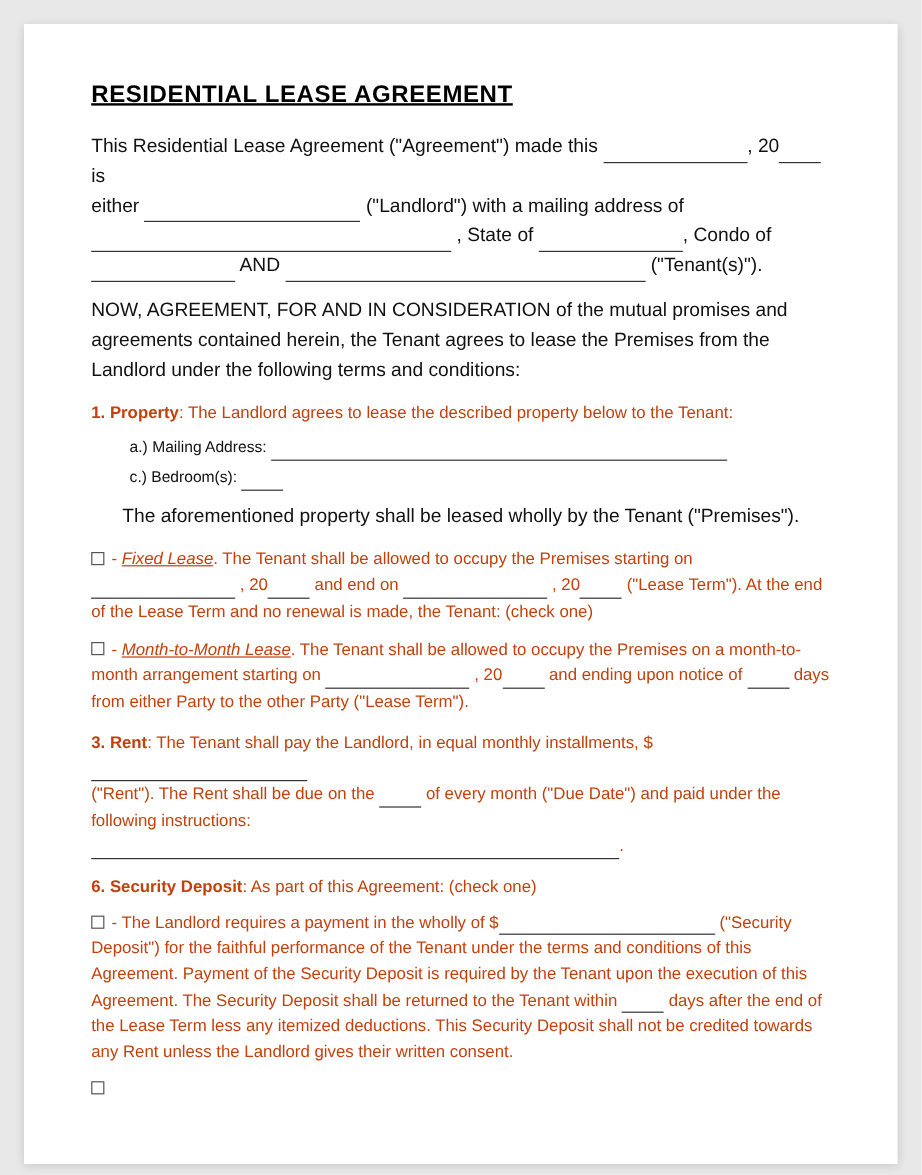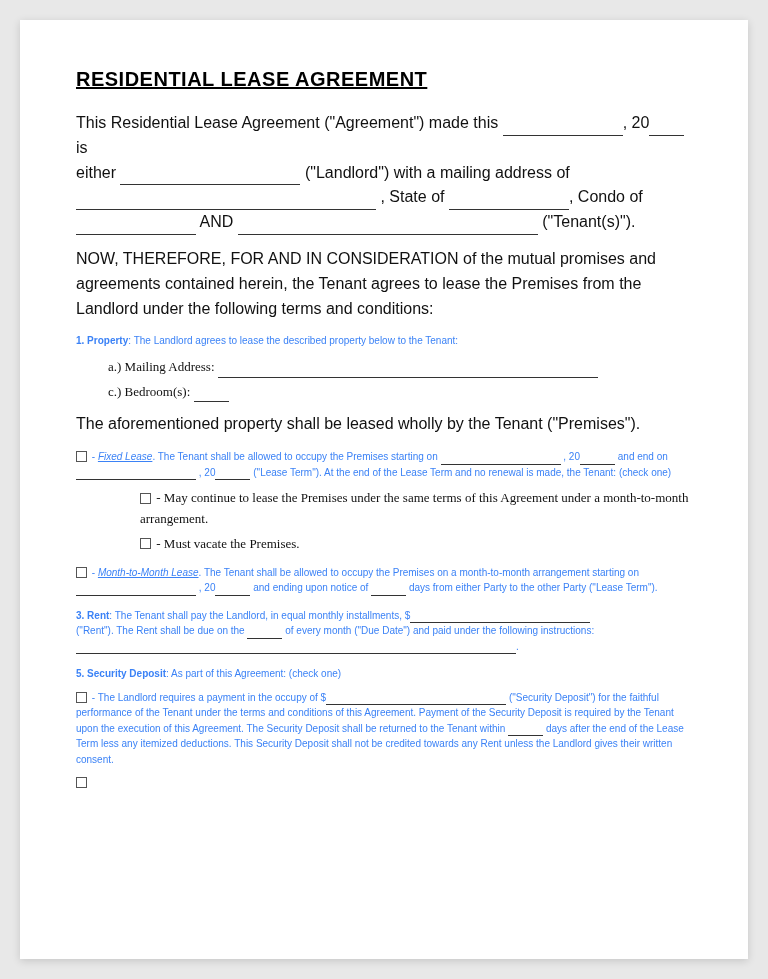--- a/index.html
+++ b/index.html
@@ -38,40 +38,39 @@
       display: inline-block;
       border-bottom: 1px solid #333;
       min-width: 40px;
       vertical-align: bottom;
       height: 14px;
     }
     .underline-field-sm { min-width: 35px; }
     .underline-field-md { min-width: 120px; }
     .underline-field-lg { min-width: 180px; }
     .section-heading {
-      font-size: 10px;
+      font-size: 14px;
       line-height: 1.55;
       margin-bottom: 8px;
-      color: #3b82f6;
+      color: #c2410c;
     }
     .section-heading strong {
       font-weight: bold;
     }
     .indent {
       padding-left: 32px;
     }
     .indent2 {
       padding-left: 64px;
     }
     .sub-item {
       font-size: 13px;
       line-height: 1.6;
       color: #111;
       margin-bottom: 4px;
-      font-family: Liberation Serif, serif;
     }
     .checkbox-inline {
       display: inline-block;
       width: 11px;
       height: 11px;
       border: 1px solid #555;
       vertical-align: middle;
       margin-right: 2px;
       background: #fff;
       position: relative;
@@ -101,62 +100,52 @@
       <span class="underline-field underline-field-md"></span><span>, Condo of</span><br>
       <span class="underline-field underline-field-md"></span>
       <span>AND</span>
       <span class="underline-field" style="min-width:300px;"></span>
       <span>("Tenant(s)").</span>
     </p>
   </div>
 
 
   <div class="block-section">
-    <p>NOW, THEREFORE, FOR AND IN CONSIDERATION of the mutual promises and agreements contained herein, the Tenant agrees to lease the Premises from the Landlord under the following terms and conditions:</p>
+    <p>NOW, AGREEMENT, FOR AND IN CONSIDERATION of the mutual promises and agreements contained herein, the Tenant agrees to lease the Premises from the Landlord under the following terms and conditions:</p>
   </div>
 
   <div class="block-section">
     <p class="section-heading">
       <strong>1. Property</strong><span>: The Landlord agrees to lease the described property below to the Tenant:</span>
     </p>
     <div class="indent">
       <div class="sub-item">
         <span>a.)  Mailing Address:</span>
         <span class="underline-field" style="min-width:380px;"></span>
       </div>
       <div class="sub-item">
         <span>c.)  Bedroom(s):</span>
         <span class="underline-field underline-field-sm"></span>
       </div>
     </div>
-    <p style="margin-top:10px;">The aforementioned property shall be leased wholly by the Tenant ("Premises").</p>
+    <p style="margin-top:10px;text-align:center;">The aforementioned property shall be leased wholly by the Tenant ("Premises").</p>
   </div>
 
   <div class="block-section">
 
     <p class="section-heading">
       <span class="checkbox-inline"></span>
       <span> - </span><em><u>Fixed Lease</u></em><span>. The Tenant shall be allowed to occupy the Premises starting on</span>
       <span class="underline-field underline-field-md"></span>
       <span>, 20</span><span class="underline-field underline-field-sm"></span>
       <span>and end on</span>
       <span class="underline-field underline-field-md"></span>
       <span>, 20</span><span class="underline-field underline-field-sm"></span>
       <span>("Lease Term"). At the end of the Lease Term and no renewal is made, the Tenant: (check one)</span>
     </p>
-    <div class="indent2">
-      <div class="sub-item">
-        <span class="checkbox-inline"></span>
-        <span>- May continue to lease the Premises under the same terms of this Agreement under a month-to-month arrangement.</span>
-      </div>
-      <div class="sub-item">
-        <span class="checkbox-inline"></span>
-        <span>- Must vacate the Premises.</span>
-      </div>
-    </div>
 
     <p class="section-heading" style="margin-top:10px;">
       <span class="checkbox-inline"></span>
       <span> - </span><em><u>Month-to-Month Lease</u></em><span>. The Tenant shall be allowed to occupy the Premises on a month-to-month arrangement starting on</span>
       <span class="underline-field underline-field-md"></span>
       <span>, 20</span><span class="underline-field underline-field-sm"></span>
       <span>and ending upon notice of</span>
       <span class="underline-field underline-field-sm"></span>
       <span>days from either Party to the other Party ("Lease Term").</span>
     </p>
@@ -167,25 +156,25 @@
       <strong>3. Rent</strong><span>: The Tenant shall pay the Landlord, in equal monthly installments, $</span><span class="underline-field underline-field-lg"></span><br>
       <span>("Rent"). The Rent shall be due on the</span>
       <span class="underline-field underline-field-sm"></span>
       <span>of every month ("Due Date") and paid under the following instructions:</span><br>
       <span class="underline-field" style="min-width:440px;"></span>.
     </p>
   </div>
 
   <div class="block-section">
     <p class="section-heading">
-      <strong>5. Security Deposit</strong><span>: As part of this Agreement: (check one)</span>
+      <strong>6. Security Deposit</strong><span>: As part of this Agreement: (check one)</span>
     </p>
     <p class="section-heading">
       <span class="checkbox-inline"></span>
-      <span>- The Landlord requires a payment in the occupy of $</span><span class="underline-field underline-field-lg"></span>
+      <span>- The Landlord requires a payment in the wholly of $</span><span class="underline-field underline-field-lg"></span>
       <span>("Security Deposit") for the faithful performance of the Tenant under the terms and conditions of this Agreement. Payment of the Security Deposit is required by the Tenant upon the execution of this Agreement. The Security Deposit shall be returned to the Tenant within</span>
       <span class="underline-field underline-field-sm"></span>
       <span>days after the end of the Lease Term less any itemized deductions. This Security Deposit shall not be credited towards any Rent unless the Landlord gives their written consent.</span>
     </p>
     <p class="section-heading" style="margin-top:8px;">
       <span class="checkbox-inline"></span>
     </p>
   </div>
 
 </div>

